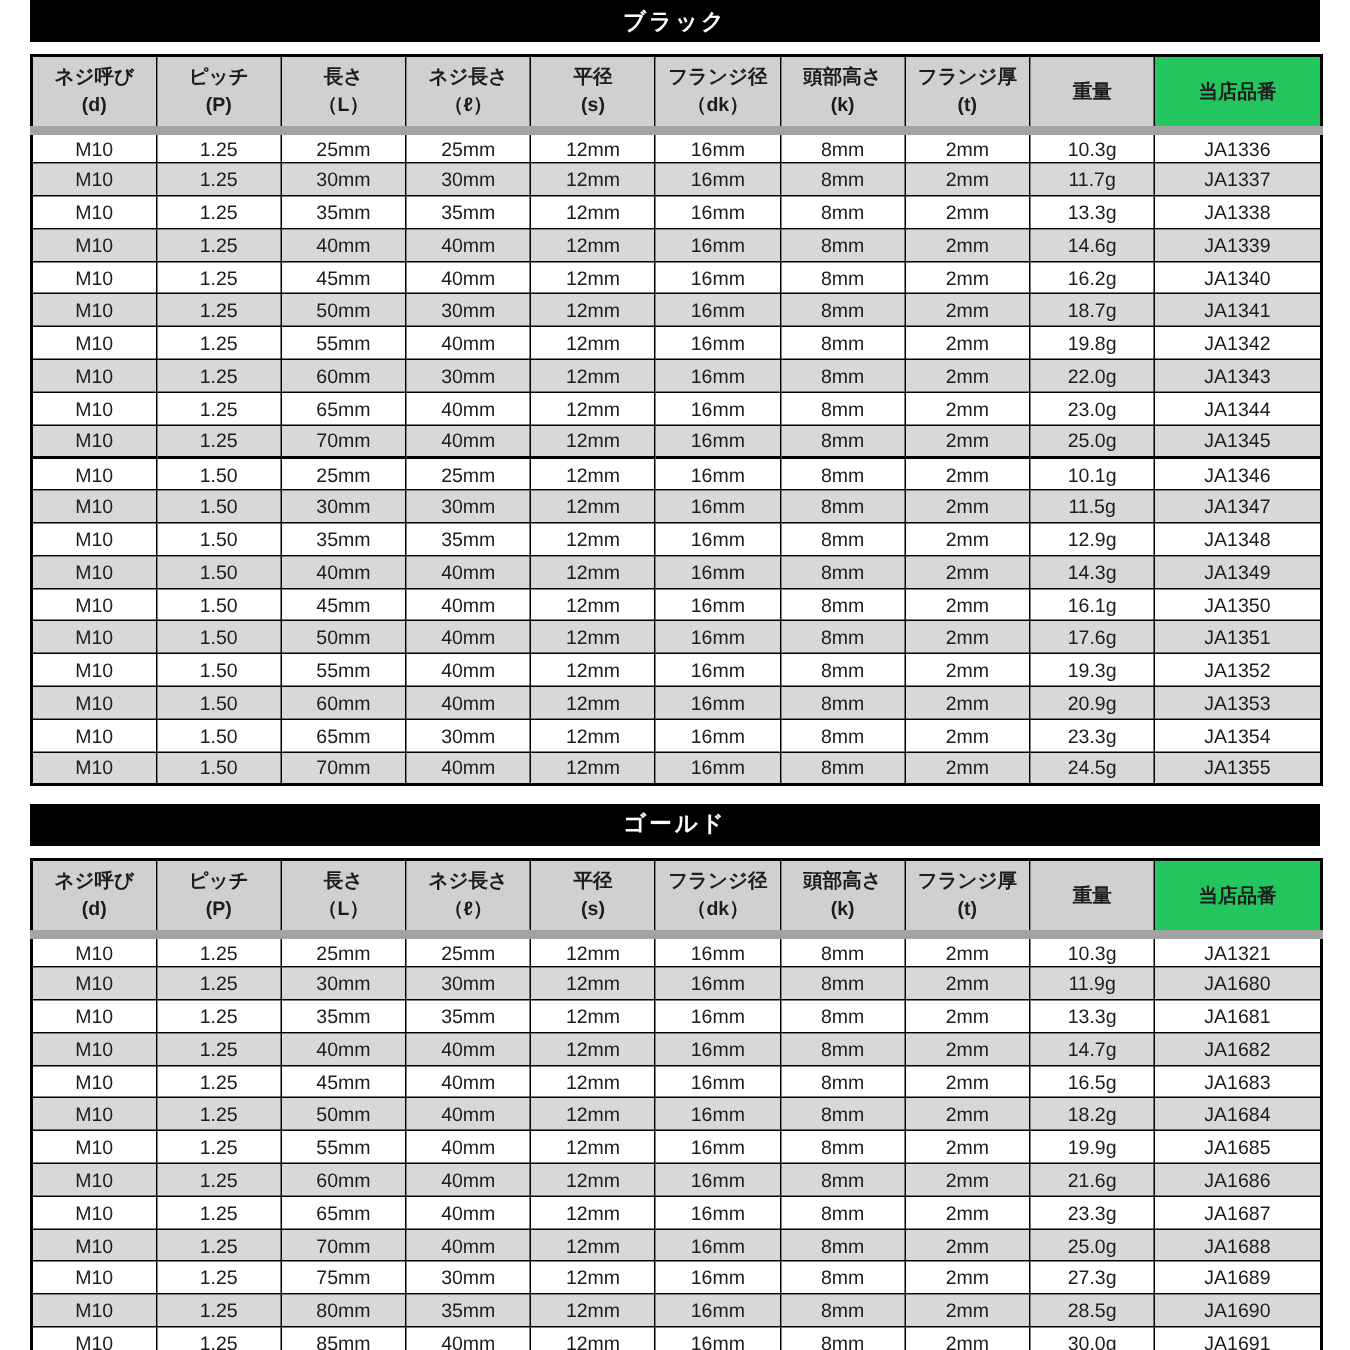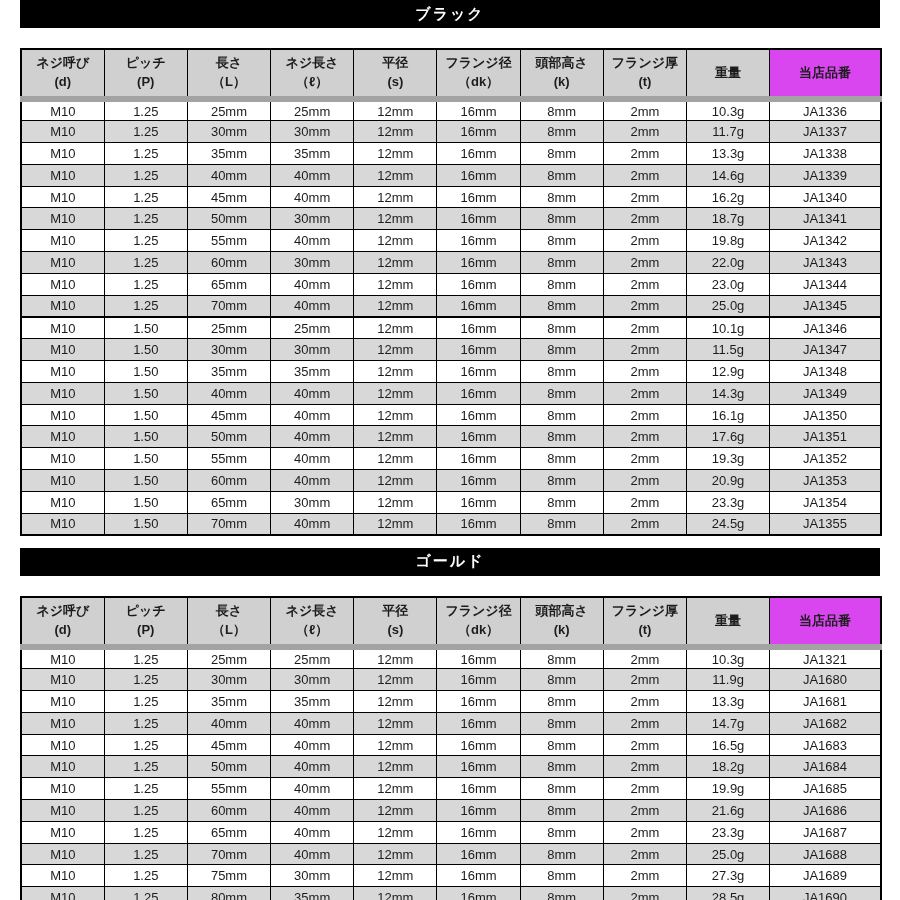--- a/index.html
+++ b/index.html
@@ -22,21 +22,21 @@
     width: 860px;
     height: 28px;
     background: #000000;
     color: #ffffff;
     font-size: 15px;
     font-weight: bold;
     letter-spacing: 2px;
     display: flex;
     align-items: center;
     justify-content: center;
-    margin-bottom: 20px;
+    margin-bottom: 8px;
   }
   table.spec {
     width: 860px;
     border-collapse: collapse;
     table-layout: fixed;
     border: 2px solid #000000;
   }
   col.c-std  { width: 83.2px; }
   col.c-wide { width: 111px; }
   table.spec th, table.spec td {
@@ -47,21 +47,21 @@
     white-space: nowrap;
   }
   table.spec thead th {
     background: #d0d0d0;
     height: 50px;
     font-size: 13px;
     font-weight: bold;
     line-height: 1.45;
     padding: 2px 0;
   }
-  table.spec thead th.dark { background: #d946ef; }
+  table.spec thead th.dark { background: #22c55e; }
   table.spec thead { border-bottom: 6px solid #a3a3a3; }
   table.spec tbody td {
     height: 21.8px;
     font-size: 13px;
     line-height: 1;
     background: #ffffff;
   }
   table.spec tbody tr.stripe td { background: #d8d8d8; }
   table.spec tbody tr.group-break td { border-top: 2px solid #000000; }
 </style>

